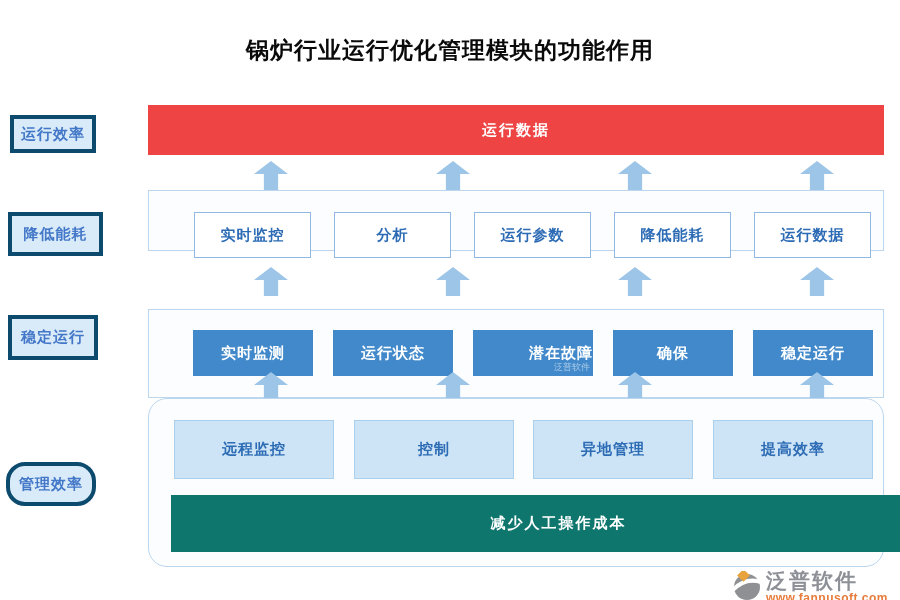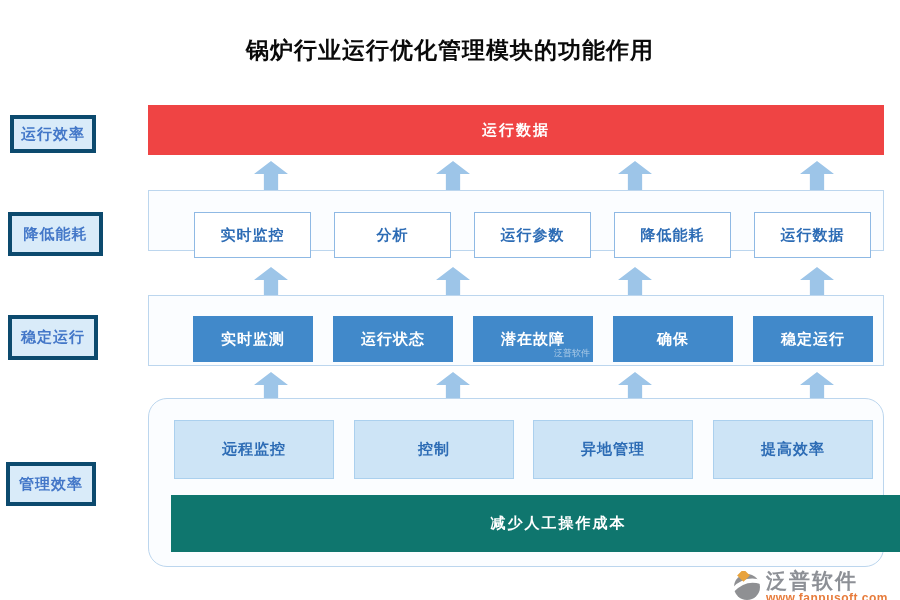--- a/index.html
+++ b/index.html
@@ -54,21 +54,21 @@
   }
   .container {
     position: absolute;
     left: 148px;
     width: 736px;
     box-sizing: border-box;
     background: #fbfdff;
     border: 1px solid #bcd6ee;
   }
   .c2 { top: 175px; height: 61px; }
-  .c3 { top: 280px; height: 71px; }
+  .c3 { top: 294px; height: 89px; }
   .c4 { top: 383px; height: 169px; border-radius: 19px; }
   .obox {
     position: absolute;
     top: 21px;
     height: 46px;
     width: 117px;
     box-sizing: border-box;
     background: #ffffff;
     border: 1px solid #8fb9e4;
     color: #2d6cb5;
@@ -168,21 +168,21 @@
 </head>
 <body>
 
 <div class="canvas">
 
   <div class="title">锅炉行业运行优化管理模块的功能作用</div>
 
   <div class="side-label" style="left:10px; top:100px; width:86px; height:38px;">运行效率</div>
   <div class="side-label" style="left:8px; top:197px; width:95px; height:44px;">降低能耗</div>
   <div class="side-label" style="left:8px; top:300px; width:90px; height:45px;">稳定运行</div>
-  <div class="side-label" style="left:6px; top:447px; width:90px; height:44px;">管理效率</div>
+  <div class="side-label" style="left:6px; top:447px; width:90px; height:44px;border-radius:19px;">管理效率</div>
 
   <div class="band-top">运行数据</div>
 
   <div class="up-arrow" style="left:254px; top:146px;"></div>
   <div class="up-arrow" style="left:436px; top:146px;"></div>
   <div class="up-arrow" style="left:618px; top:146px;"></div>
   <div class="up-arrow" style="left:800px; top:146px;"></div>
 
   <div class="container c2">
     <div class="obox" style="left:45px;">实时监控</div>
@@ -193,21 +193,21 @@
   </div>
 
   <div class="up-arrow" style="left:254px; top:252px;"></div>
   <div class="up-arrow" style="left:436px; top:252px;"></div>
   <div class="up-arrow" style="left:618px; top:252px;"></div>
   <div class="up-arrow" style="left:800px; top:252px;"></div>
 
   <div class="container c3">
     <div class="sbox" style="left:44px;">实时监测</div>
     <div class="sbox" style="left:184px;">运行状态</div>
-    <div class="sbox" style="left:324px;">
+    <div class="sbox" style="left:324px;justify-content:flex-end;">
       <span>潜在故障</span>
       <span class="wm">泛普软件</span>
     </div>
     <div class="sbox" style="left:464px;">确保</div>
     <div class="sbox" style="left:604px;">稳定运行</div>
   </div>
 
   <div class="up-arrow" style="left:254px; top:357px;"></div>
   <div class="up-arrow" style="left:436px; top:357px;"></div>
   <div class="up-arrow" style="left:618px; top:357px;"></div>

